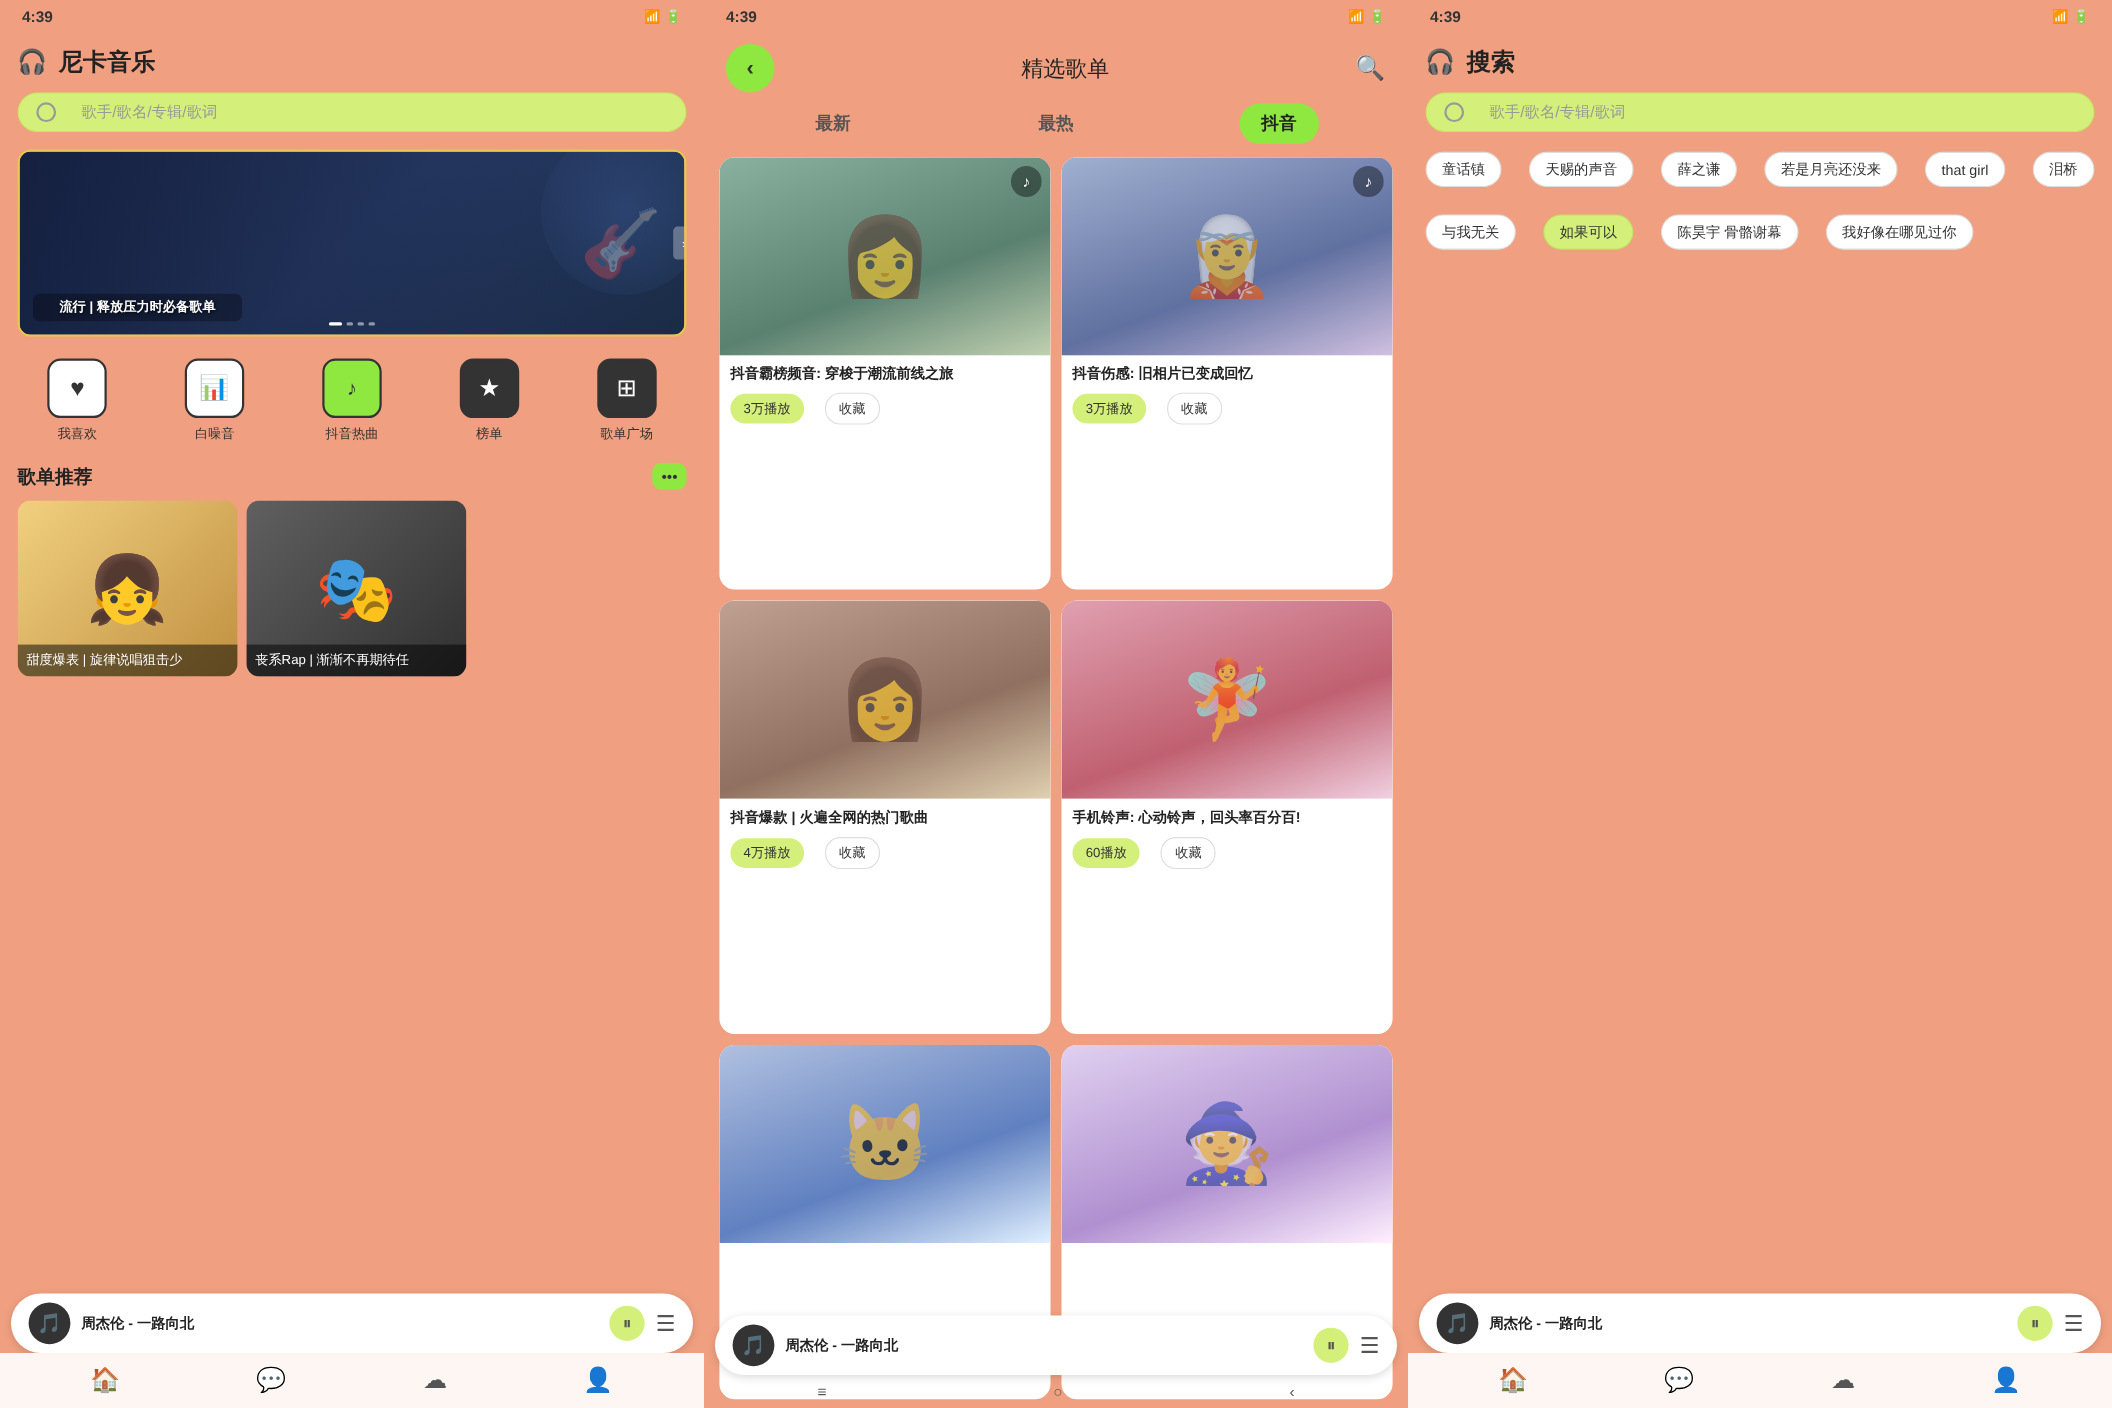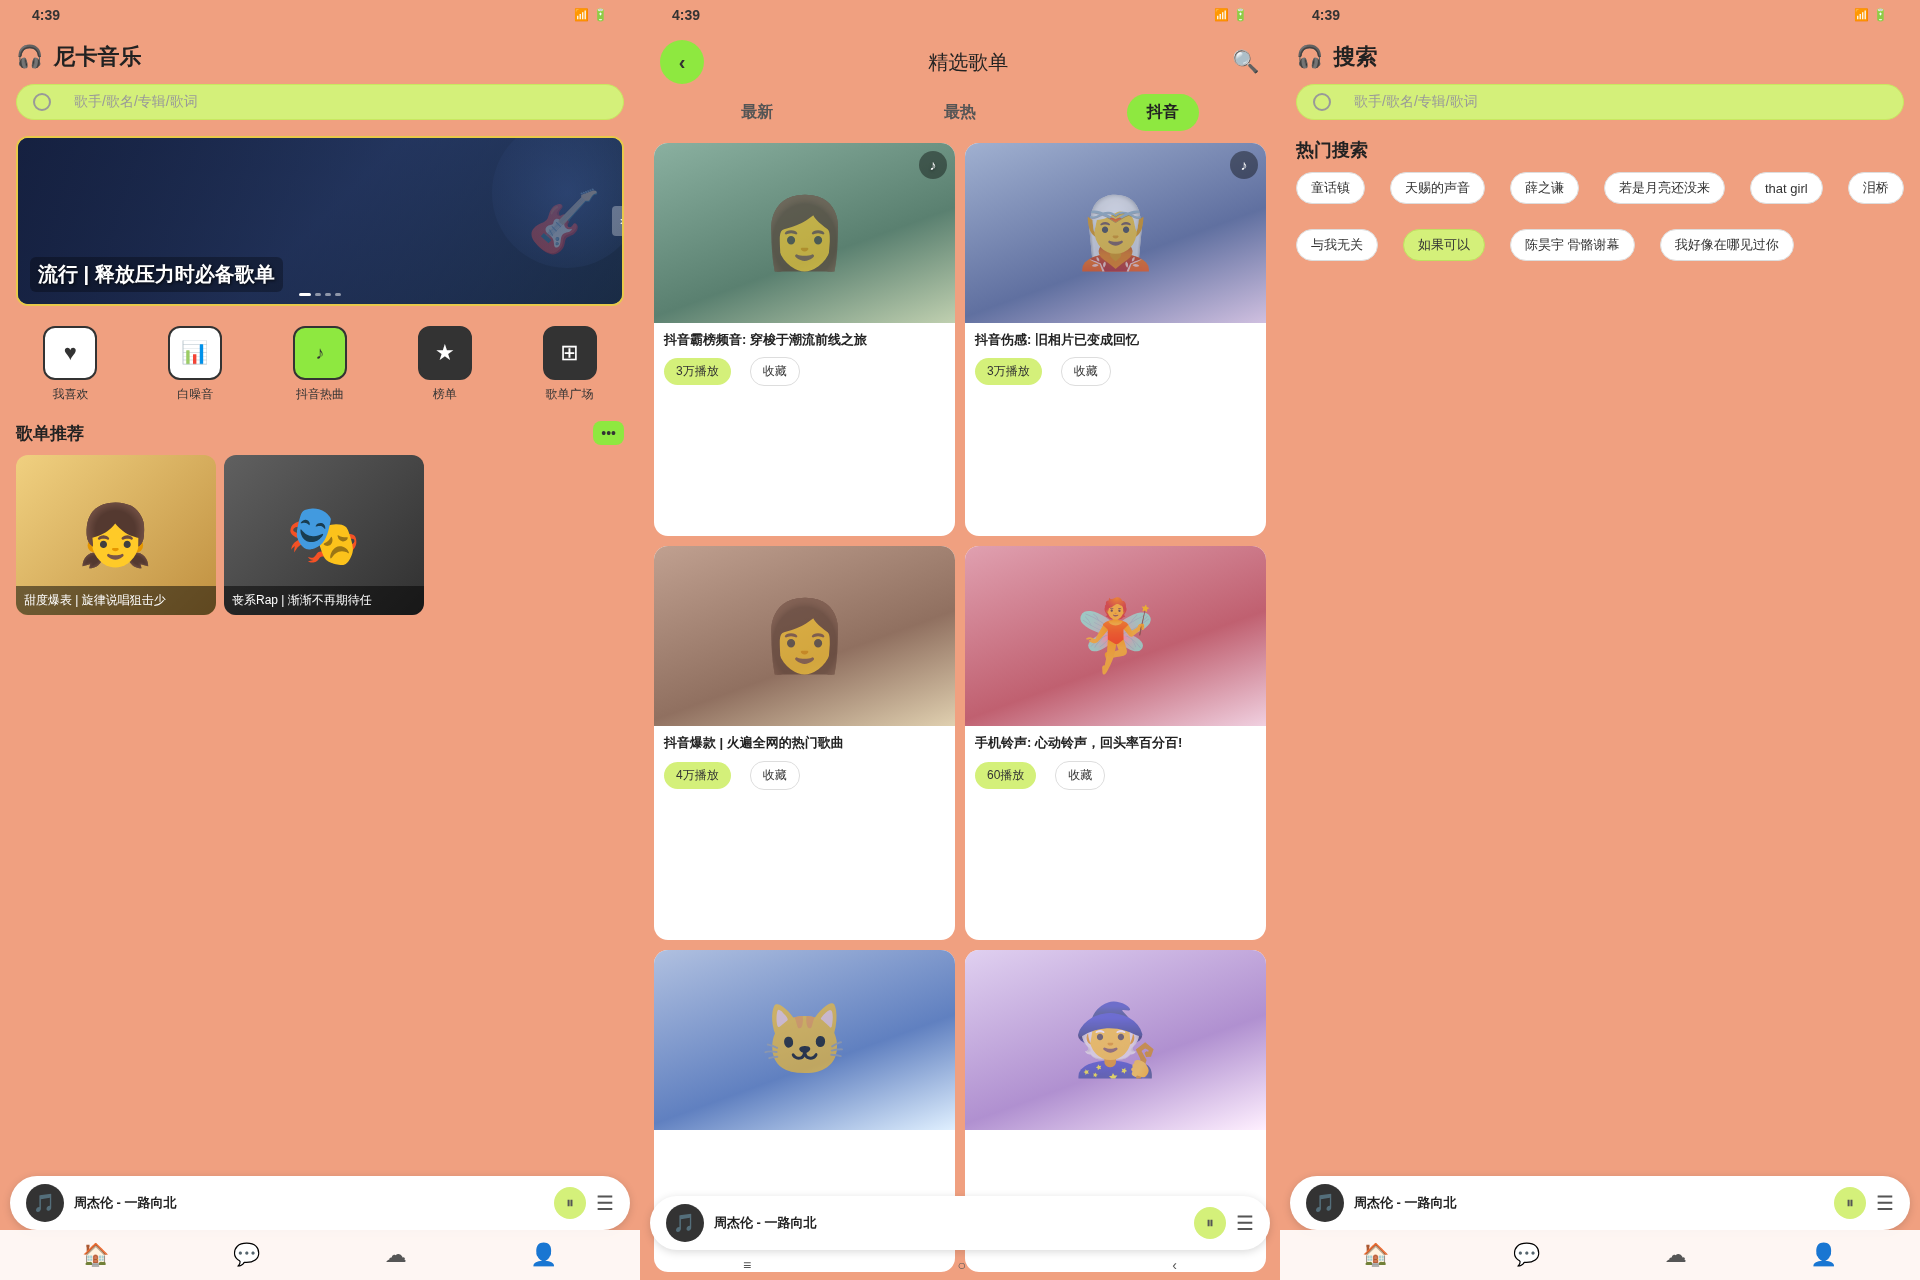--- a/index.html
+++ b/index.html
@@ -22,21 +22,21 @@
       flex-direction: column;
       position: relative;
       overflow: hidden;
     }
 
     
     .status-bar {
       display: flex;
       justify-content: space-between;
       align-items: center;
-      padding: 6px 32px;
+      padding: 6px 20px;
       font-size: 13px;
       font-weight: 600;
       color: #333;
       height: 30px;
     }
     .status-time { font-weight: 700; font-size: 14px; }
     .status-icons { display: flex; align-items: center; gap: 4px; font-size: 12px; }
 
     
     .search-bar {
@@ -75,25 +75,25 @@
       margin: 8px 16px;
       border-radius: 12px;
       overflow: hidden;
       position: relative;
       height: 170px;
       background: linear-gradient(135deg, #2a3a5c, #4a6080);
       border: 2px solid #e8c84a;
     }
     .banner-text {
       color: #fff;
-      font-size: 20px;
+      font-size: 12px;
       font-weight: 700;
       text-shadow: 1px 1px 3px rgba(0,0,0,0.8);
       background: rgba(0,0,0,0.3);
-      padding: 4px 8px;
+      padding: 4px 24px;
       border-radius: 6px;
     }
     .banner-dots {
       position: absolute;
       bottom: 8px;
       left: 50%;
       transform: translateX(-50%);
       display: flex;
       gap: 4px;
     }
@@ -756,21 +756,20 @@
     <span class="headphone-icon">🎧</span>
     <span>搜索</span>
   </div>
 
   <div class="search-bar">
     <div class="search-circle"></div>
     <span>歌手/歌名/专辑/歌词</span>
   </div>
 
   <div class="hot-search-section">
-    <div class="hot-search-title">热门搜索</div>
     <div class="tags-container">
       <button class="tag">童话镇</button>
       <button class="tag">天赐的声音</button>
       <button class="tag">薛之谦</button>
       <button class="tag">若是月亮还没来</button>
       <button class="tag that-girl">that girl</button>
       <button class="tag">泪桥</button>
       <button class="tag">与我无关</button>
       <button class="tag highlighted">如果可以</button>
       <button class="tag">陈昊宇 骨骼谢幕</button>

